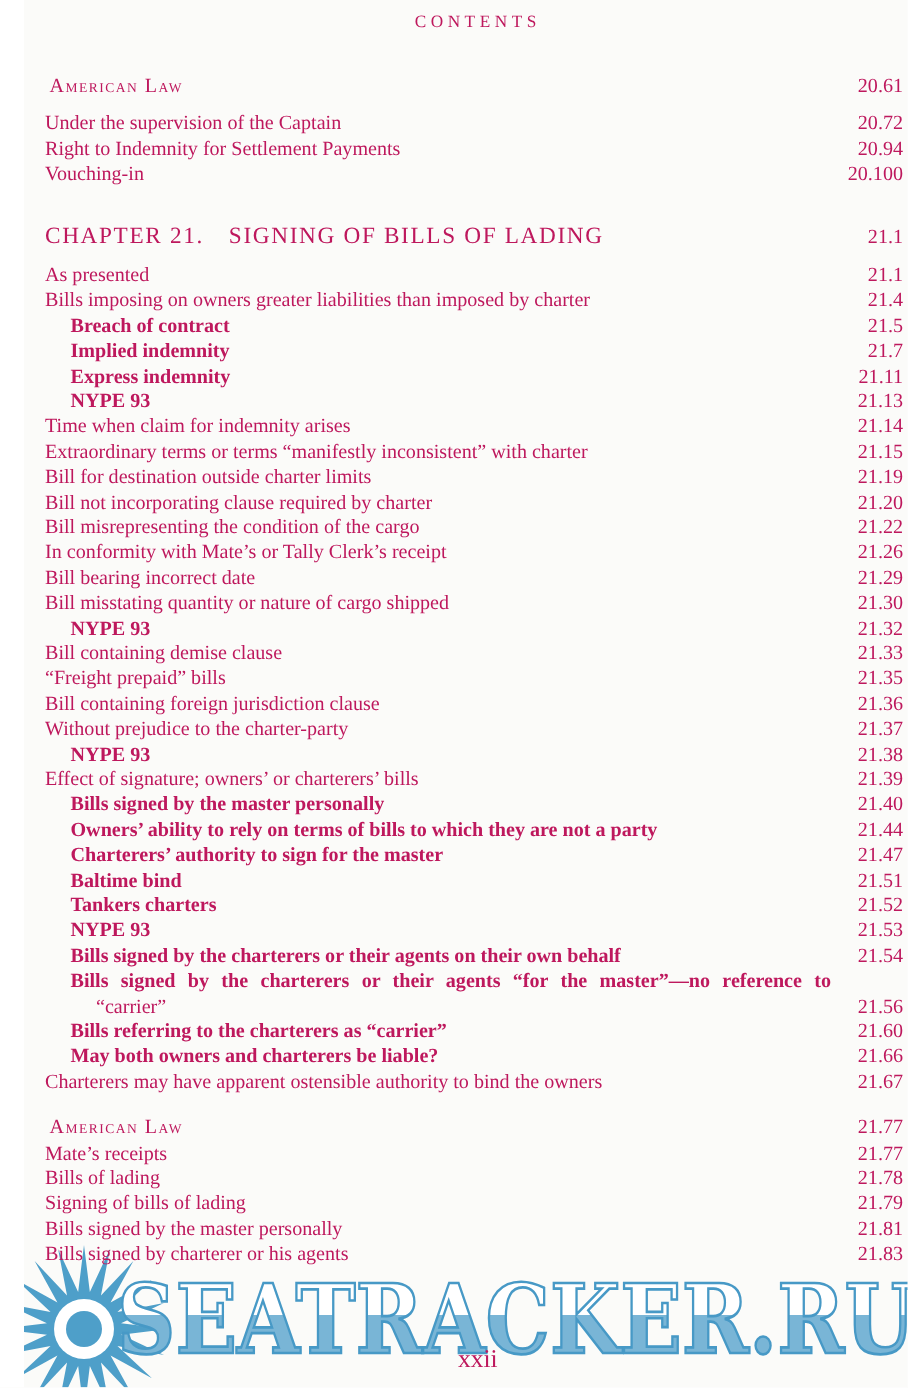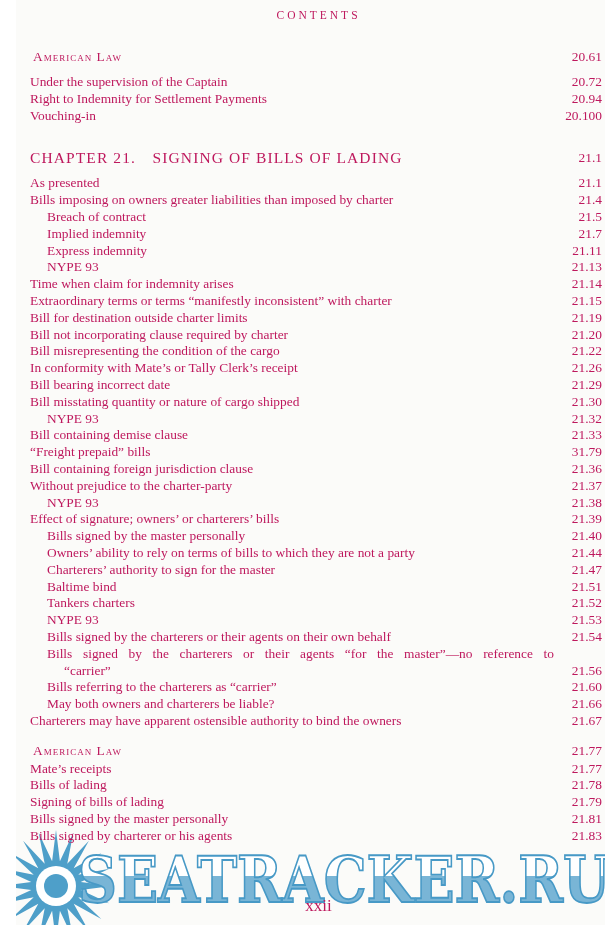--- a/index.html
+++ b/index.html
@@ -21,36 +21,36 @@
   .toc{
     position:absolute;top:48px;left:14px;right:19px;
     z-index:2;
   }
   .row{
     display:flex;align-items:baseline;
     font-size:13.4px;line-height:16.8px;
   }
   .row .t{flex:1 1 auto;display:block;}
   .row .n{flex:none;width:48px;text-align:right;}
-  .row.i1 .t{padding-left:17px;}
+  .row.i1 .t{padding-left:17px;font-weight:bold;}
   .row.i2 .t{padding-left:34px;}
   .row.justify .t{text-align:justify;text-align-last:justify;}
   .row.subhead{
     font-variant:small-caps;
     letter-spacing:1px;
     line-height:17px;
     margin-top:12px;margin-bottom:2px;justify-content:flex-end;
   }
   .row.subhead .n{font-variant:normal;letter-spacing:0;}
   .row.subhead .t{padding-left:3px;}
   .toc .row:first-child{margin-top:0;margin-bottom:9px;}
   .row.chapter{
     font-size:15.5px;letter-spacing:1.1px;
     line-height:20px;
-    margin-top:24px;margin-bottom:7px;align-items:center;
+    margin-top:24px;margin-bottom:7px;
   }
   .row.chapter .n{font-size:13.4px;letter-spacing:0;}
   .folio{
     position:absolute;bottom:9px;left:0;right:0;
     text-align:center;font-size:17px;
     z-index:2;
   }
   .watermark{
     position:absolute;left:0;top:824px;
     z-index:1;
@@ -158,21 +158,21 @@
       <div class="row i1">
         <span class="t">NYPE 93</span>
         <span class="n">21.32</span>
       </div>
       <div class="row">
         <span class="t">Bill containing demise clause</span>
         <span class="n">21.33</span>
       </div>
       <div class="row">
         <span class="t">“Freight prepaid” bills</span>
-        <span class="n">31.79</span>
+        <span class="n">21.35</span>
       </div>
       <div class="row">
         <span class="t">Bill containing foreign jurisdiction clause</span>
         <span class="n">21.36</span>
       </div>
       <div class="row">
         <span class="t">Without prejudice to the charter-party</span>
         <span class="n">21.37</span>
       </div>
       <div class="row i1">

